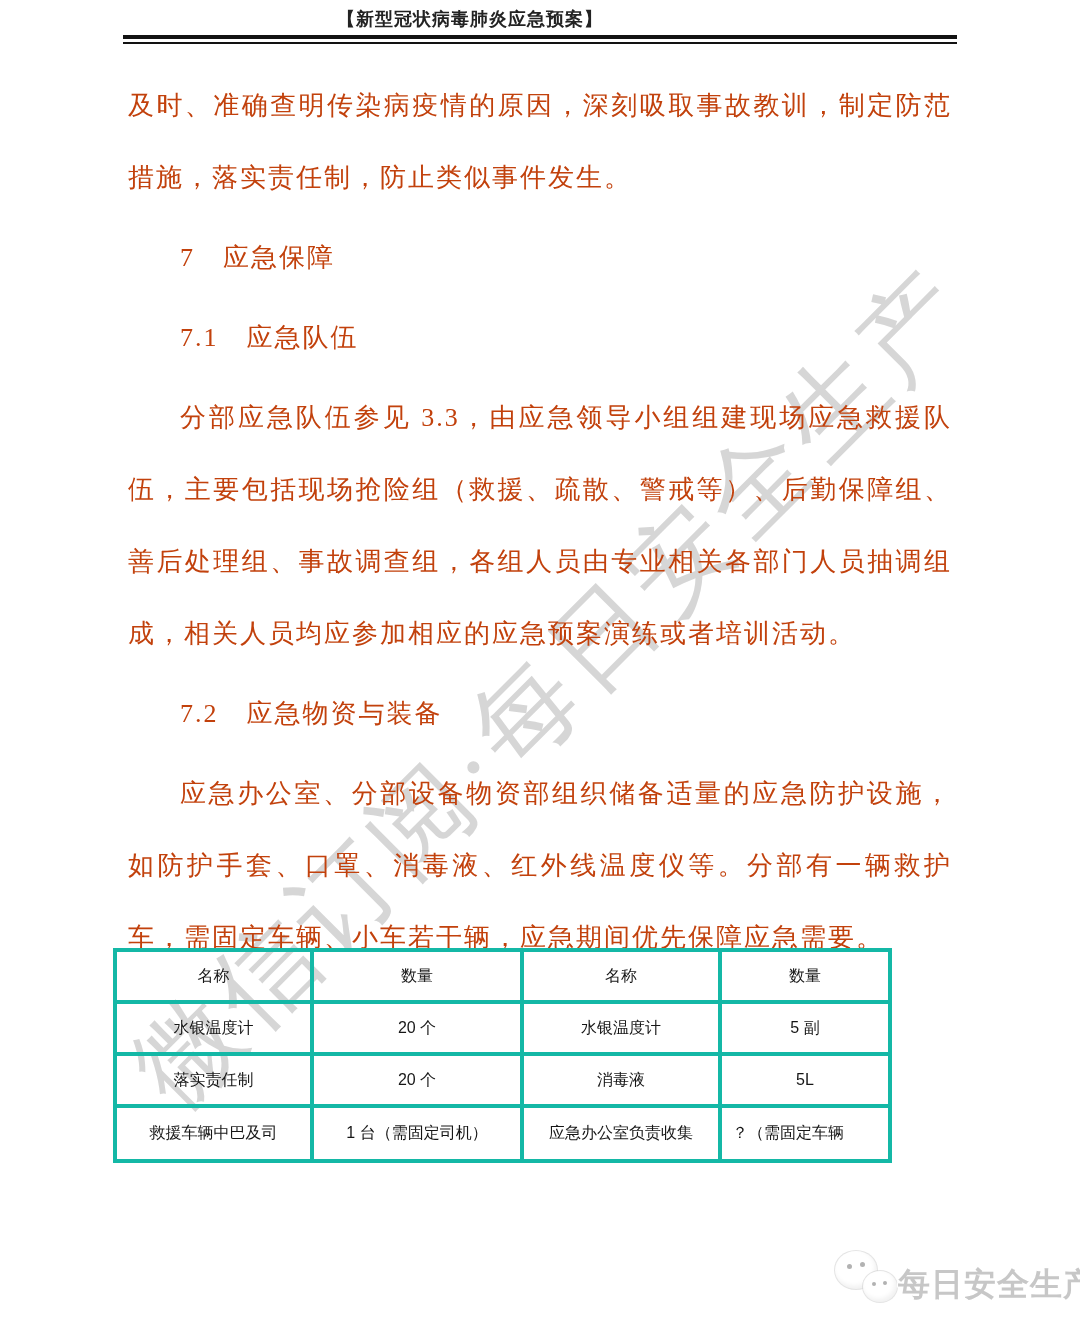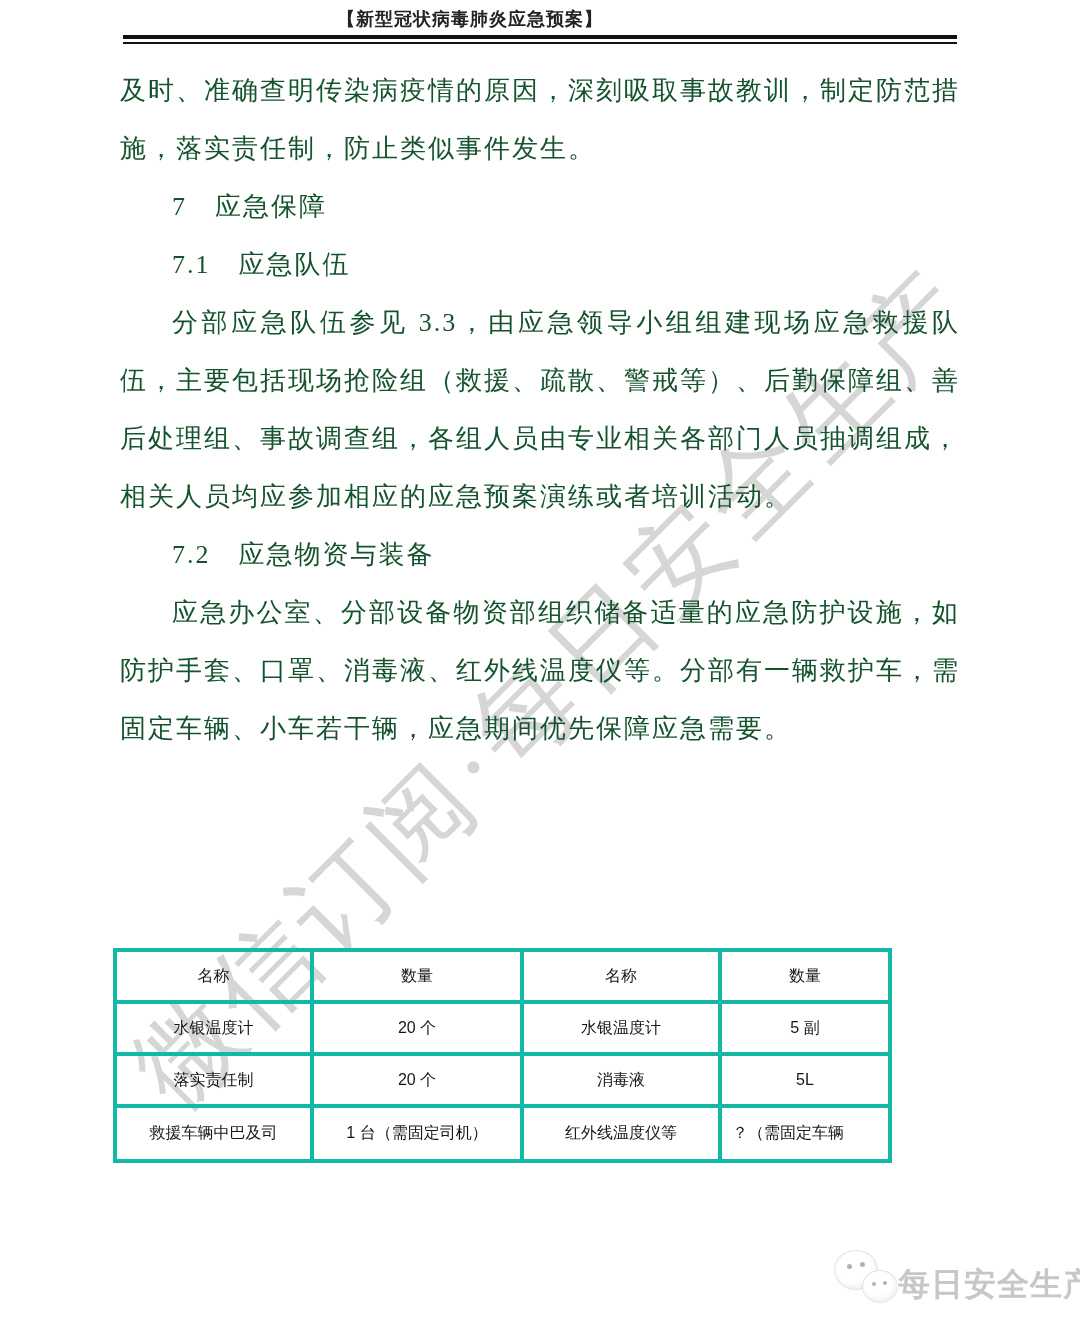--- a/index.html
+++ b/index.html
@@ -38,24 +38,24 @@
     border-bottom:2px solid #121212;
     z-index:2;
   }
 
   
   .body-text {
     position:absolute; left:120px; top:62px; width:840px;
     z-index:1;
   }
   .body-text p {
-    margin:0;
+    margin:8px;
     font-size:26px;
-    line-height:58px;
-    color:#14532d;
+    line-height:72px;
+    color:#c2410c;
     letter-spacing:2px;
     text-align:justify;
     text-align-last:left;
   }
   .body-text p.indent { text-indent:2em; }
 
   
   .supplies {
     position:absolute; left:113px; top:948px;
     border-collapse:collapse;
@@ -146,21 +146,21 @@
       </tr>
       <tr>
         <td>落实责任制</td>
         <td>20 个</td>
         <td>消毒液</td>
         <td>5L</td>
       </tr>
       <tr class="red-row" style="color: rgb(222, 35, 34);">
         <td>救援车辆中巴及司</td>
         <td>1 台（需固定司机）</td>
-        <td>红外线温度仪等</td>
+        <td>应急办公室负责收集</td>
         <td class="clip-left">？（需固定车辆</td>
       </tr>
     </tbody>
   </table>
 
   <div class="corner-wm">
     <div class="bubble bubble-big">
       <span class="eye eye-l"></span>
       <span class="eye eye-r"></span>
     </div>

